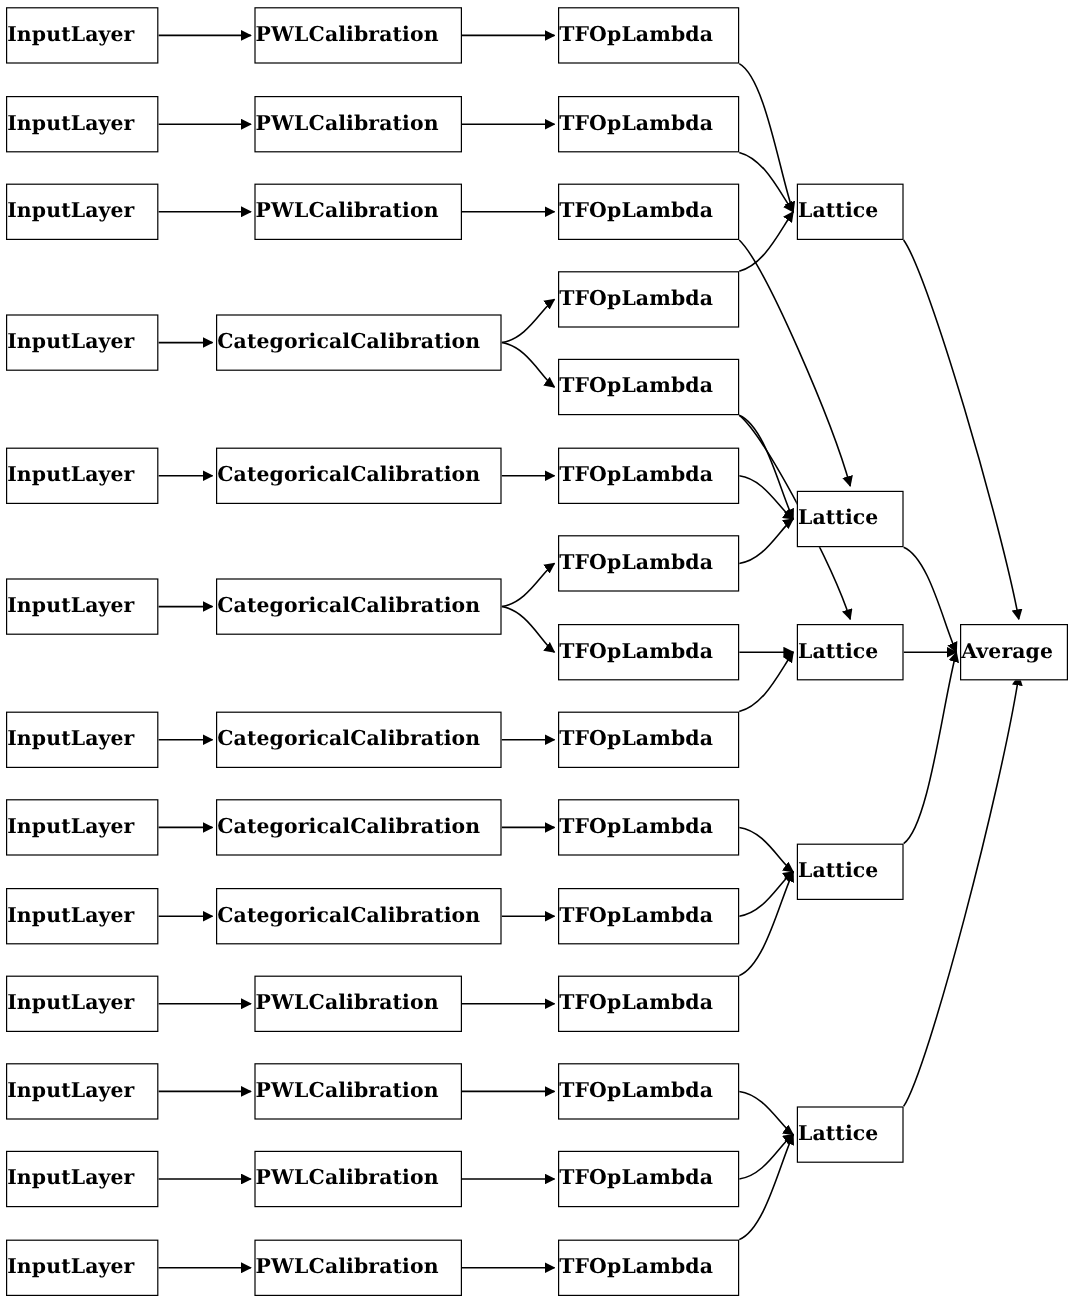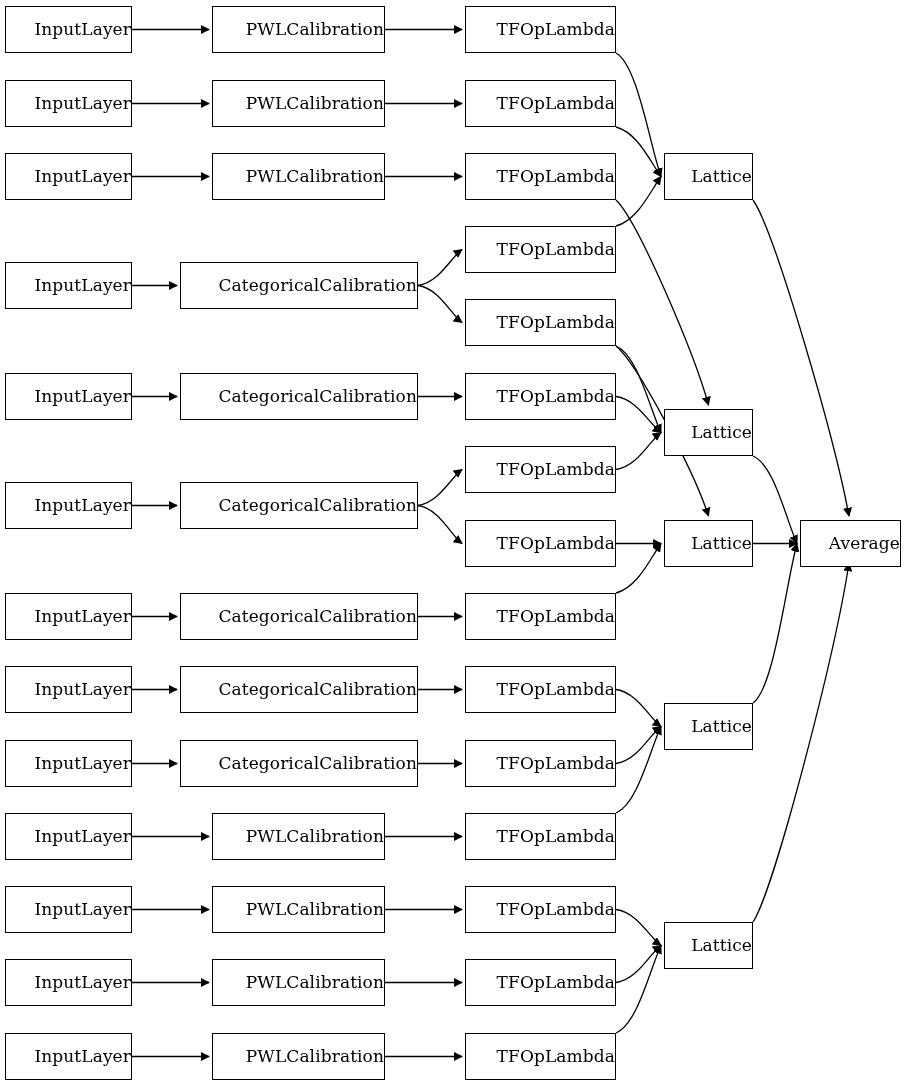--- a/index.html
+++ b/index.html
@@ -24,26 +24,27 @@
     height: 1087px;
     pointer-events: none;
   }
   .node {
     position: absolute;
     box-sizing: border-box;
     border: 1px solid #000000;
     background: #ffffff;
     display: flex;
     align-items: center;
-    justify-content: flex-end;
+    justify-content: flex-start;
     font-size: 17px;
     color: #000000;
     line-height: 1;
     white-space: nowrap;
     letter-spacing: 0.1px;
+    font-weight: bold;
   }
 </style>
 </head>
 <body>
 
 <div id="canvas">
   <svg id="edge-layer" viewBox="0 0 905 1087" width="905" height="1087">
     <defs>
       <marker id="arrow" viewBox="0 0 10 10" refX="9" refY="5" markerWidth="7" markerHeight="7" orient="auto-start-reverse">
         <path d="M 0 0 L 10 5 L 0 10 z" fill="#000000"></path>
@@ -233,17 +234,17 @@
       </div>
       <div class="node" style="left: 664px; top: 520px; width: 89px; height: 47px; border-color: rgb(0, 0, 0); background: rgb(255, 255, 255); color: rgb(0, 0, 0);">
         <span>Lattice</span>
       </div>
       <div class="node" style="left: 664px; top: 703px; width: 89px; height: 47px; border-color: rgb(0, 0, 0); background: rgb(255, 255, 255); color: rgb(0, 0, 0);">
         <span>Lattice</span>
       </div>
       <div class="node" style="left: 664px; top: 922px; width: 89px; height: 47px; border-color: rgb(0, 0, 0); background: rgb(255, 255, 255); color: rgb(0, 0, 0);">
         <span>Lattice</span>
       </div>
-      <div class="node" style="left: 800px; top: 520px; width: 101px; height: 47px; border-color: rgb(0, 0, 0); background: rgb(255, 255, 255); color: rgb(0, 0, 0);">
+      <div class="node" style="left: 800px; top: 520px; width: 90px; height: 47px; border-color: rgb(0, 0, 0); background: rgb(255, 255, 255); color: rgb(0, 0, 0);">
         <span>Average</span>
       </div>
     </div>
 </div>
 
 </body></html>

